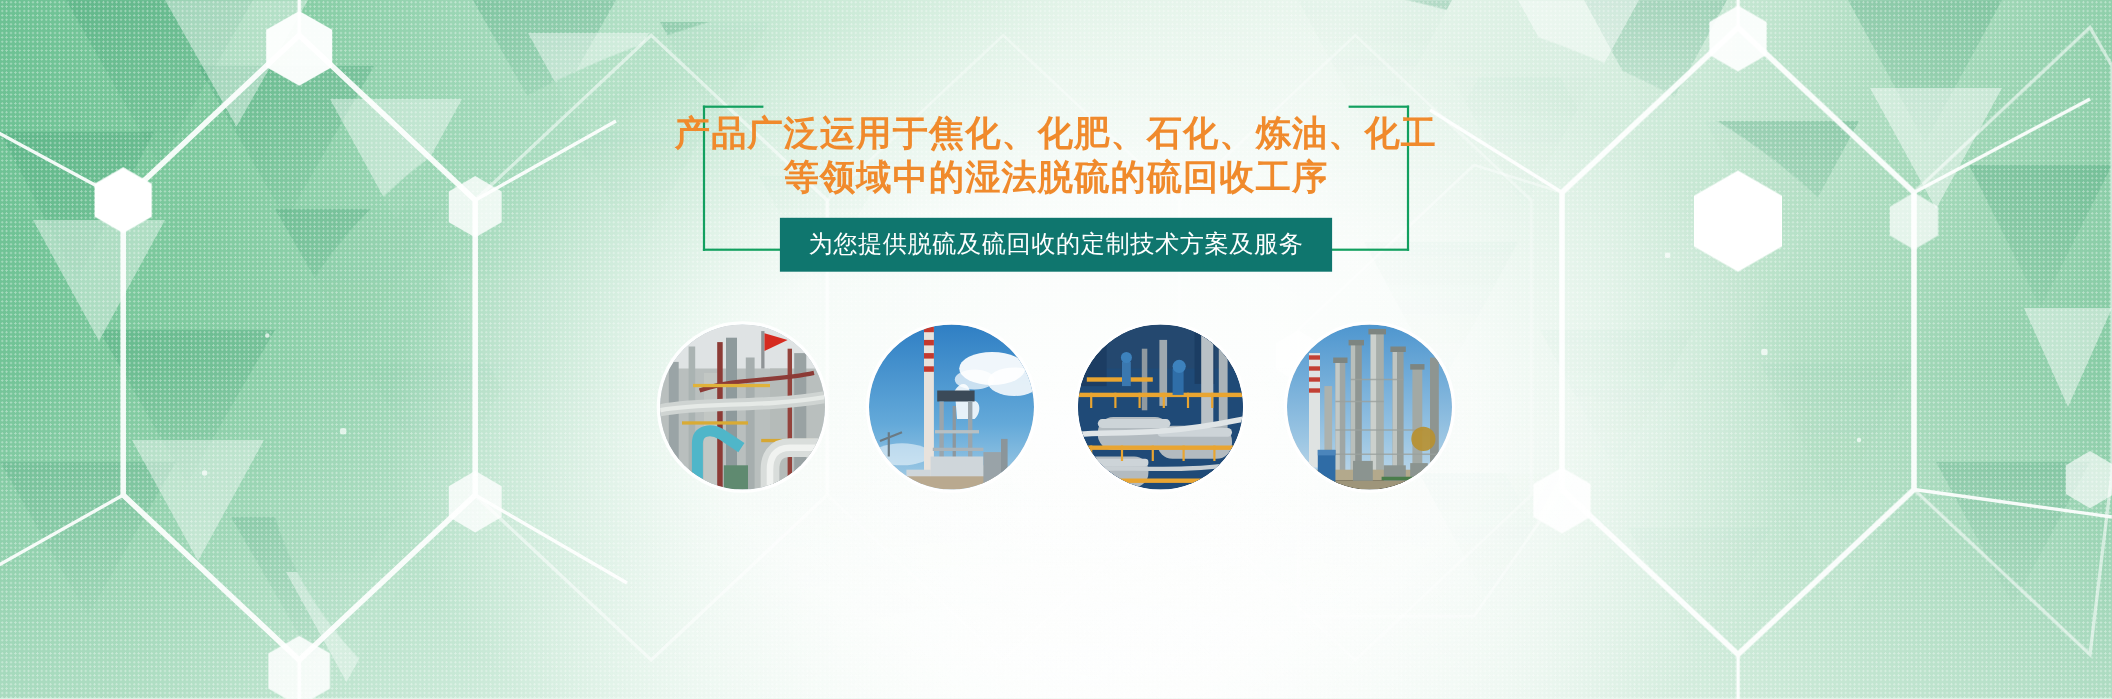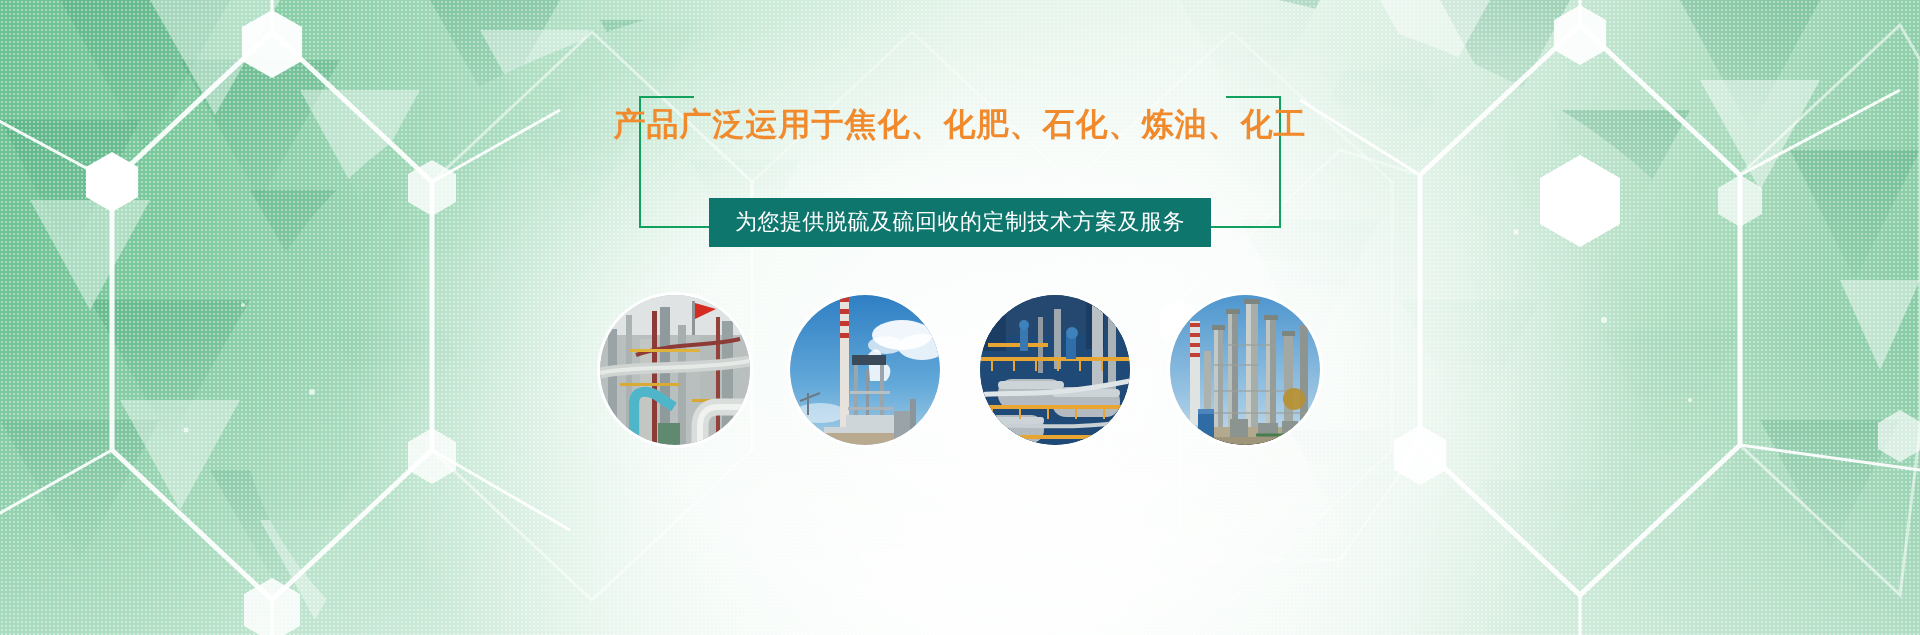--- a/index.html
+++ b/index.html
@@ -61,21 +61,21 @@
     position:relative;
     color:#f08a2c;
     font-size:32px;
     font-weight:bold;
     line-height:40px;
     letter-spacing:1px;
     text-align:center;
     padding:0 46px;
     white-space:nowrap;
   }
-  .headline-line { display:block; }
+  .headline-line { display:block;font-family:Liberation Mono, monospace; }
 
   
   .bracket {
     position:absolute;
     top:96px;
     left:50%;
     transform:translateX(-50%);
     width:642px;
     height:132px;
     pointer-events:none;
@@ -262,20 +262,21 @@
       <span class="seg top-r"></span>
       <span class="seg side-l"></span>
       <span class="seg side-r"></span>
       <span class="seg bot-l"></span>
       <span class="seg bot-r"></span>
     </div>
 
     <div class="headline-block">
       <div class="headline">
         <span class="headline-line">产品广泛运用于焦化、化肥、石化、炼油、化工</span>
+        <span class="headline-line">等领域中的湿法脱硫的硫回收工序</span>
       </div>
     </div>
 
     <div class="subbanner">为您提供脱硫及硫回收的定制技术方案及服务</div>
 
     <div class="circles">
 
       <div class="circle">
         <svg viewBox="0 0 150 150">
           <defs>

